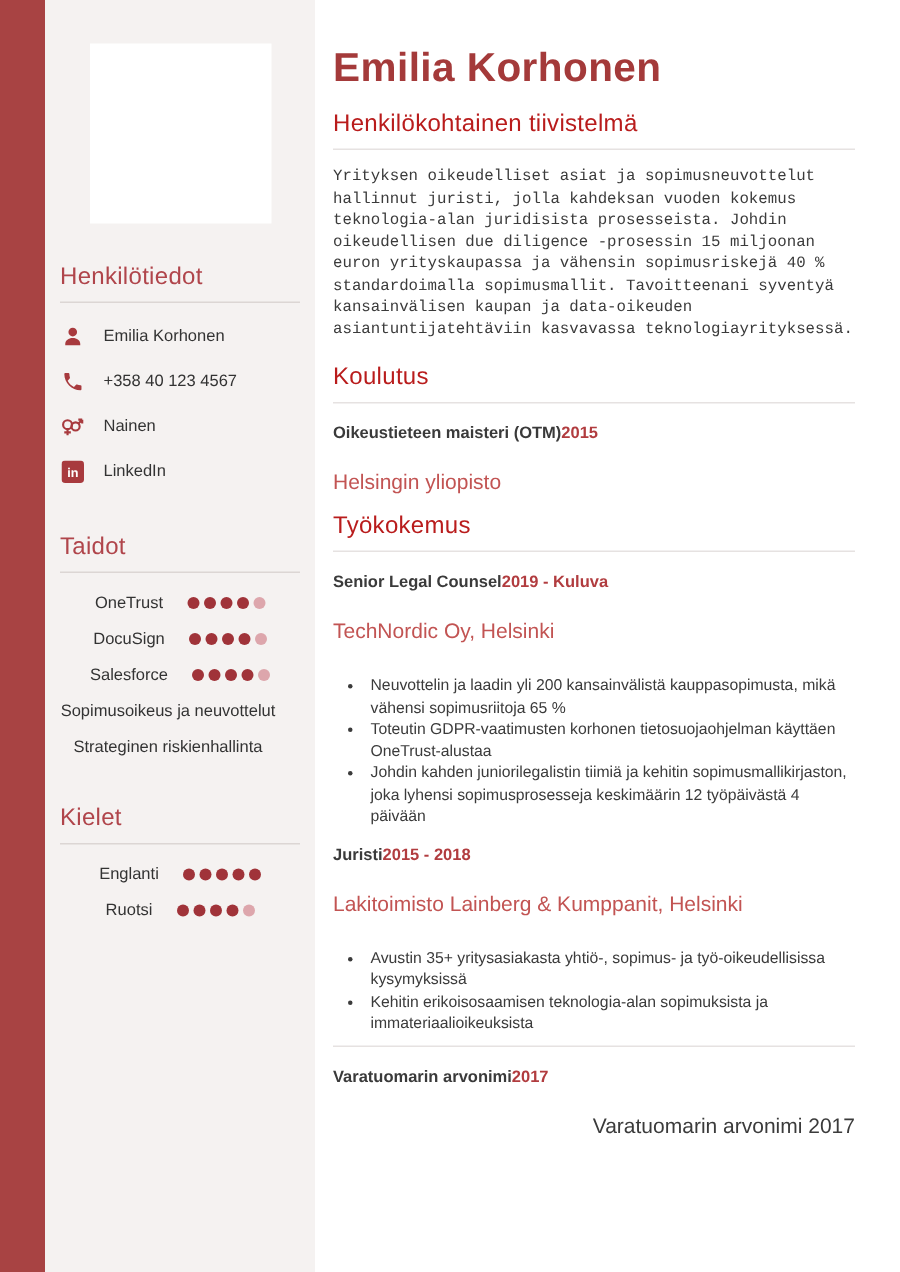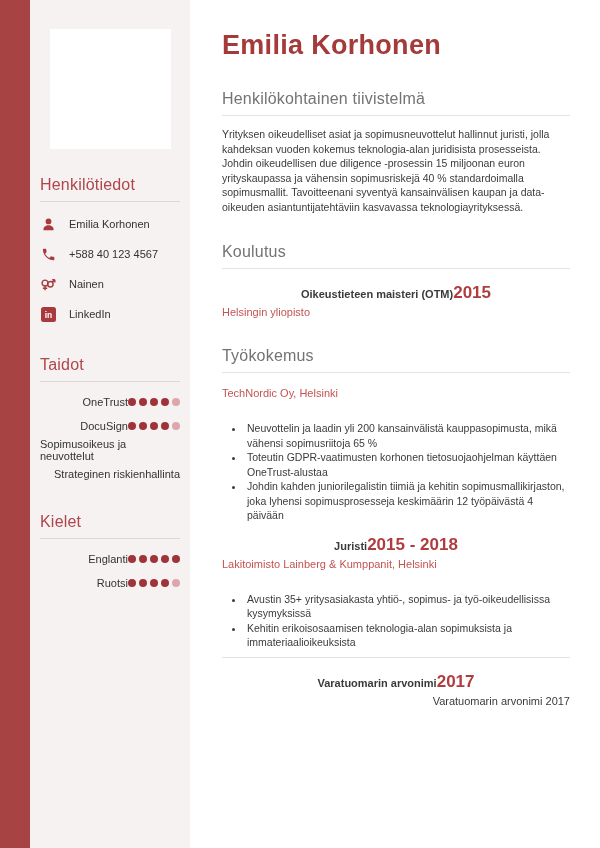--- a/index.html
+++ b/index.html
@@ -1,45 +1,45 @@
 <!DOCTYPE html>
 <html><head>
 <meta charset="utf-8">
 <style>
   html,body{margin:0;padding:0;background:#ffffff;}
   .page{position:relative;width:600px;height:848px;background:#ffffff;overflow:hidden;
         font-family:"Liberation Sans", sans-serif;color:#3b3b3b;}
   .stripe{position:absolute;left:0;top:0;width:30px;height:848px;background:#a84343;}
-  .sidebar{position:absolute;left:30px;top:0;width:160px;height:848px;background:#f5f2f1;
+  .sidebar{position:absolute;left:30px;top:0;width:180px;height:848px;background:#f5f2f1;
            box-sizing:border-box;padding:0 10px;}
   .photo{width:121px;height:120px;background:#ffffff;margin:29px auto 0 auto;}
   .side-h{font-size:16px;font-weight:400;color:#b0454b;margin:27px 0 0 0;letter-spacing:.2px;}
   .side-rule{height:1px;background:#dcd6d4;margin-top:7px;}
   .contact-list{margin-top:7px;}
   .c-row{display:flex;align-items:center;height:30px;font-size:11px;color:#333;}
   .c-icon{width:16px;height:16px;margin-right:13px;display:flex;align-items:center;justify-content:center;flex:0 0 16px;}
   .c-icon svg{display:block;}
-  .s-row{display:flex;align-items:center;justify-content:flex-end;height:24px;
-         font-size:11px;color:#333;margin-top:0;}
+  .s-row{display:flex;align-items:center;justify-content:center;height:24px;
+         font-size:11px;color:#333;margin-top:0;gap:16px;}
   .skills{margin-top:8px;}
   .dots{display:flex;gap:3px;}
   .dot{width:8px;height:8px;border-radius:50%;}
   .dot.f{background:#a03339;}
   .dot.e{background:#dda6ac;}
   .main{position:absolute;left:210px;top:0;right:0;bottom:0;background:#ffffff;
         box-sizing:border-box;padding:0 30px 0 12px;}
   .name{font-size:27px;font-weight:700;color:#a43a3a;margin:30px 0 0 0;letter-spacing:.3px;}
-  .main-h{font-size:16px;font-weight:400;color:#737373;margin:29px 0 0 0;letter-spacing:.2px;}
+  .main-h{font-size:16px;font-weight:400;color:#b91c1c;margin:13px 0 0 0;letter-spacing:.2px;}
   .main-rule{height:1px;background:#e6e2e1;margin-top:7px;}
-  .summary-text{font-size:10.5px;line-height:14.5px;color:#3b3b3b;margin:11px 0 16px 0;}
+  .summary-text{font-size:10.5px;line-height:14.5px;color:#3b3b3b;margin:11px 0 16px 0;font-family:Liberation Mono, monospace;}
   .entry{margin-top:14px;}
-  .entry-head{display:flex;justify-content:center;align-items:baseline;}
+  .entry-head{display:flex;justify-content:flex-start;align-items:baseline;}
   .entry-title{font-size:11px;font-weight:700;color:#3a3a3a;}
-  .entry-date{font-size:17px;font-weight:700;color:#b13c3f;white-space:nowrap;}
-  .entry-sub{font-size:11px;color:#c25453;margin-top:3px;}
+  .entry-date{font-size:11px;font-weight:700;color:#b13c3f;white-space:nowrap;}
+  .entry-sub{font-size:14px;color:#c25453;margin-top:18px;}
   .entry-sub.plain{color:#3b3b3b;text-align:right;}
   .bullets{margin:22px 0 0 0;padding-left:22px;}
   .bullets li{font-size:10.5px;line-height:14.5px;color:#3b3b3b;padding-left:3px;}
   .bullets li::marker{color:#3b3b3b;font-size:9px;}
   .mt12{margin-top:12px;}
 </style>
 </head>
 <body>
 
 <div class="page">
@@ -60,21 +60,21 @@
             </svg>
         </span>
         <span>Emilia Korhonen</span>
       </div>
       <div class="c-row">
         <span class="c-icon">
           <svg width="15" height="15" viewBox="0 0 24 24" fill="#a83a3e">
               <path d="M6.6 10.8c1.5 2.9 3.8 5.2 6.7 6.7l2.2-2.2c.3-.3.7-.4 1.1-.3 1.2.4 2.4.6 3.7.6.6 0 1 .4 1 1V20c0 .6-.4 1-1 1C10.9 21 3 13.1 3 3.7c0-.6.4-1 1-1h3.4c.6 0 1 .4 1 1 0 1.3.2 2.5.6 3.7.1.4 0 .8-.3 1.1l-2.1 2.3z"></path>
             </svg>
         </span>
-        <span>+588 40 123 4567</span>
+        <span>+358 40 123 4567</span>
       </div>
       <div class="c-row">
         <span class="c-icon">
           <svg width="17" height="16" viewBox="0 0 27 25" fill="none" stroke="#a83a3e" stroke-width="2.4">
               <circle cx="8.5" cy="11" r="5"></circle>
               <path d="M8.5 16v7M4.8 19.6h7.4"></path>
               <circle cx="17.5" cy="13" r="4.6"></circle>
               <path d="M20.8 9.7L25 5.4M25 5.4h-4.4M25 5.4v4.4"></path>
             </svg>
         </span>
@@ -108,20 +108,30 @@
         <span>DocuSign</span>
         <span class="dots">
             <span class="dot f"></span>
             <span class="dot f"></span>
             <span class="dot f"></span>
             <span class="dot f"></span>
             <span class="dot e"></span>
           </span>
       </div>
       <div class="s-row">
+        <span>Salesforce</span>
+        <span class="dots">
+            <span class="dot f"></span>
+            <span class="dot f"></span>
+            <span class="dot f"></span>
+            <span class="dot f"></span>
+            <span class="dot e"></span>
+          </span>
+      </div>
+      <div class="s-row">
         <span>Sopimusoikeus ja neuvottelut</span>
         <span class="dots"></span>
       </div>
       <div class="s-row">
         <span>Strateginen riskienhallinta</span>
         <span class="dots"></span>
       </div>
     </div>
 
     <h2 class="side-h">Kielet</h2>
@@ -163,20 +173,24 @@
       <div class="entry-head">
         <span class="entry-title">Oikeustieteen maisteri (OTM)</span>
         <span class="entry-date">2015</span>
       </div>
       <div class="entry-sub">Helsingin yliopisto</div>
     </div>
 
     <h2 class="main-h">Työkokemus</h2>
     <div class="main-rule"></div>
     <div class="entry">
+      <div class="entry-head">
+        <span class="entry-title">Senior Legal Counsel</span>
+        <span class="entry-date">2019 - Kuluva</span>
+      </div>
       <div class="entry-sub">TechNordic Oy, Helsinki</div>
       <ul class="bullets">
         <li>Neuvottelin ja laadin yli 200 kansainvälistä kauppasopimusta, mikä vähensi sopimusriitoja 65 %</li>
         <li>Toteutin GDPR-vaatimusten korhonen tietosuojaohjelman käyttäen OneTrust-alustaa</li>
         <li>Johdin kahden juniorilegalistin tiimiä ja kehitin sopimusmallikirjaston, joka lyhensi sopimusprosesseja keskimäärin 12 työpäivästä 4 päivään</li>
       </ul>
     </div>
     <div class="entry mt12">
       <div class="entry-head">
         <span class="entry-title">Juristi</span>

